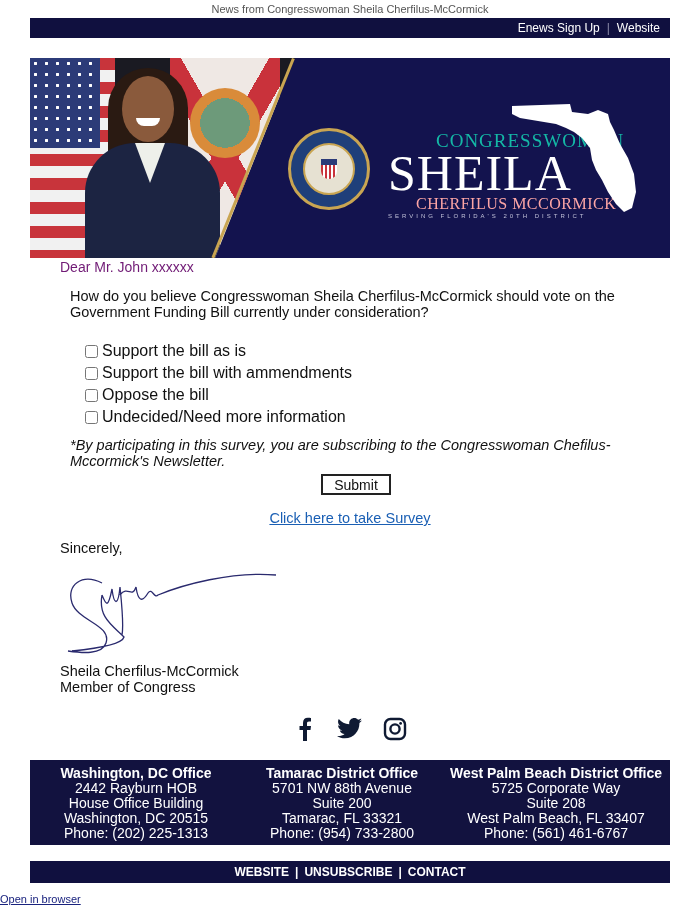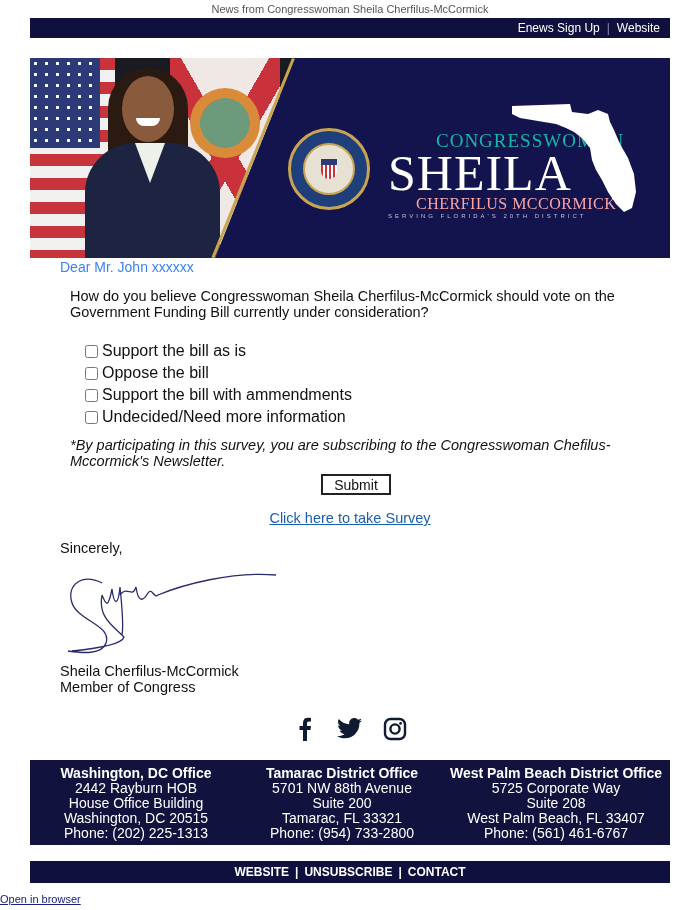--- a/index.html
+++ b/index.html
@@ -30,21 +30,21 @@
   .seal-inner { width: 52px; height: 52px; border-radius: 50%; background: #e6e1d2; border: 2px solid #c9a552; display: flex; align-items: center; justify-content: center; }
   .seal-shield { width: 16px; height: 20px; background: repeating-linear-gradient(90deg, #c9323b 0 2px, #fff 2px 4px); border-top: 6px solid #2c3b78; border-radius: 0 0 8px 8px; }
 
   .brand { position: absolute; left: 358px; top: 73px; color: #fff; font-family: "Liberation Serif", serif; }
   .brand-title { font-size: 19px; letter-spacing: 1px; color: #14b8a6; line-height: 20px; margin-left: 48px; }
   .brand-name { font-size: 50px; line-height: 44px; letter-spacing: 1px; color: #ffffff; }
   .brand-sub { font-size: 16px; line-height: 17px; color: #fca5a5; letter-spacing: 0.5px; margin-left: 28px; }
   .brand-tag { font-family: "Liberation Sans", sans-serif; font-size: 6px; letter-spacing: 3px; color: #c0c0d8; margin-top: 1px; }
   .florida { position: absolute; left: 480px; top: 42px; width: 130px; height: 115px; }
 
-  .greeting { position: absolute; top: 259px; left: 60px; font-size: 14px; color: #3b82f6; }
+  .greeting { position: absolute; top: 259px; left: 60px; font-size: 14px; color: #701a75; }
 
   .question { position: absolute; top: 288px; left: 70px; width: 570px; font-size: 14.5px; line-height: 16px; color: #111; }
   .options { position: absolute; top: 340px; left: 85px; }
   .option { display: flex; align-items: center; height: 22px; font-size: 16px; color: #111; }
   .option input { width: 13px; height: 13px; margin-right: 4px; accent-color: #333; }
 
   .disclaimer { position: absolute; top: 437px; left: 70px; width: 570px; font-size: 14.5px; line-height: 16px; font-style: italic; color: #111; }
 
   .submit { position: absolute; top: 474px; left: 321px; width: 70px; height: 21px; font-family: "Liberation Sans", sans-serif; font-size: 14px; background: #fff; border: 2px solid #222; color: #111; display: flex; align-items: center; justify-content: center; }
 
@@ -121,25 +121,25 @@
 
 <div class="question">How do you believe Congresswoman Sheila Cherfilus-McCormick should vote on the Government Funding Bill currently under consideration?</div>
 
 <div class="options">
   <label class="option">
     <input type="checkbox" style="">
     <span>Support the bill as is</span>
   </label>
   <label class="option">
     <input type="checkbox" style="">
+    <span>Support the bill with ammendments</span>
+  </label>
+  <label class="option">
+    <input type="checkbox" style="">
     <span>Oppose the bill</span>
-  </label>
-  <label class="option">
-    <input type="checkbox" style="">
-    <span>Support the bill with ammendments</span>
   </label>
   <label class="option">
     <input type="checkbox" style="">
     <span>Undecided/Need more information</span>
   </label>
 </div>
 
 <div class="disclaimer">*By participating in this survey, you are subscribing to the Congresswoman Chefilus-Mccormick's Newsletter.</div>
 
 <button class="submit">Submit</button>

